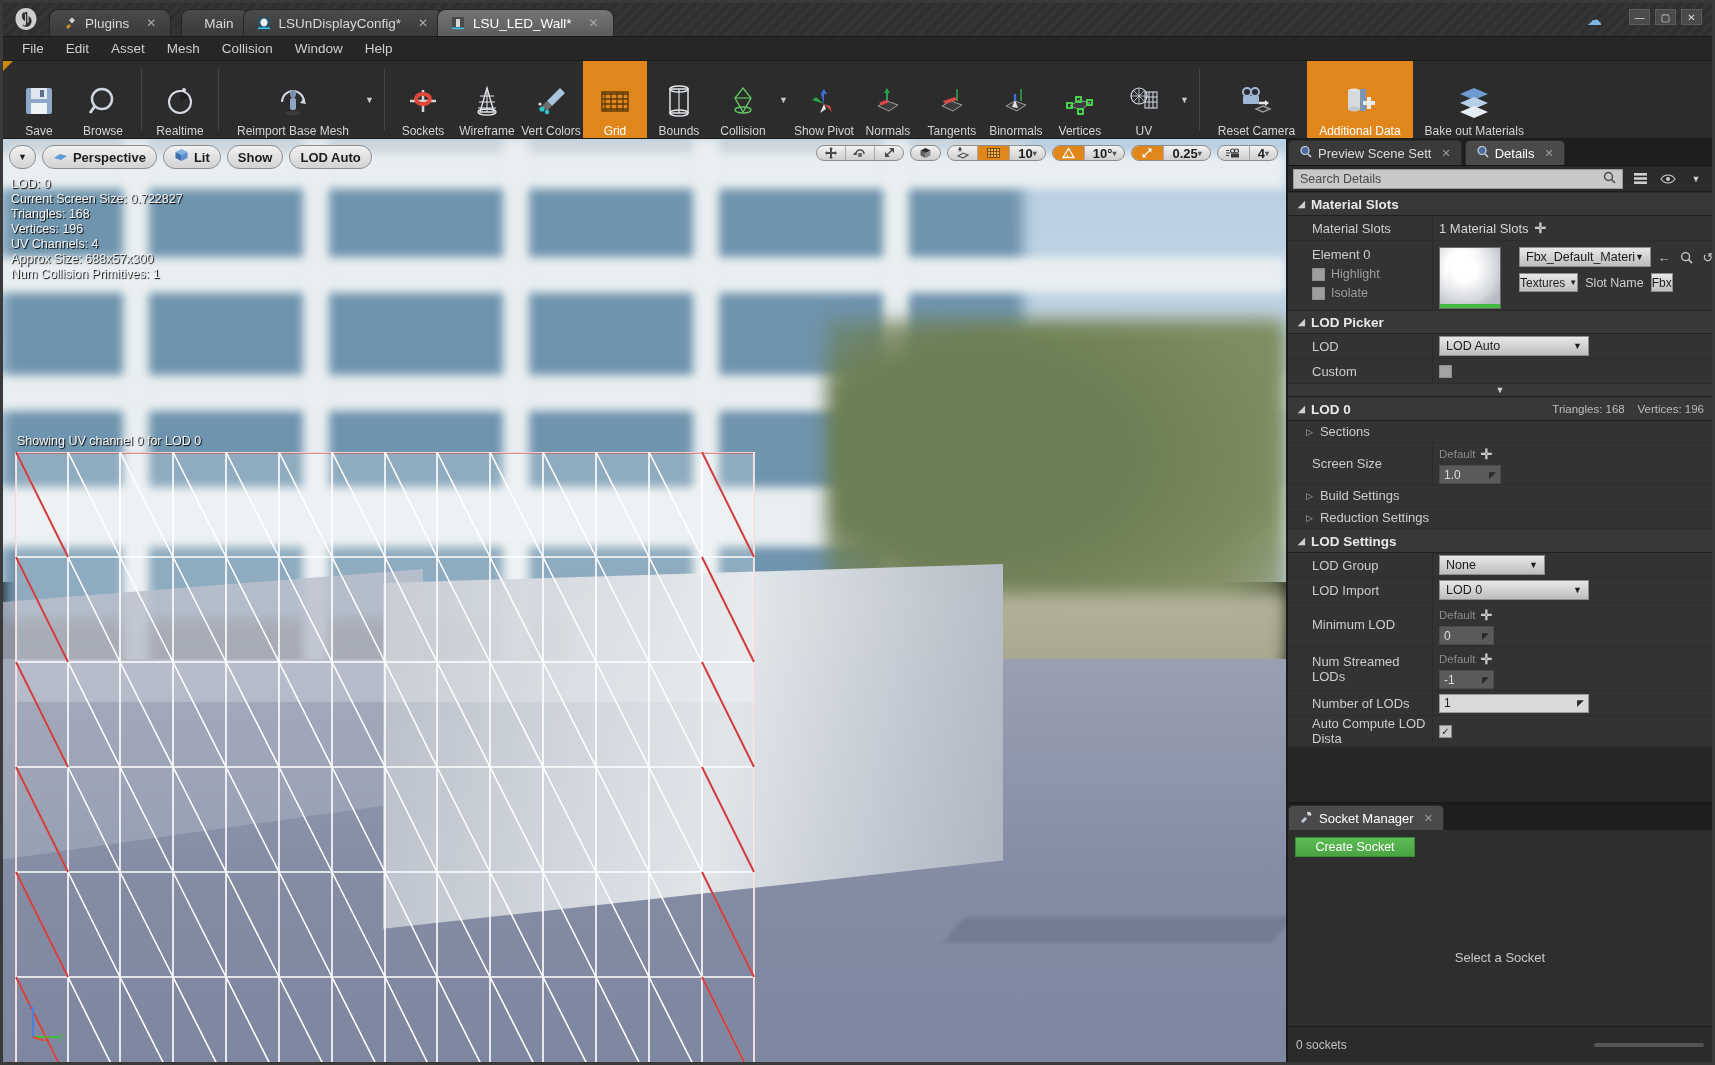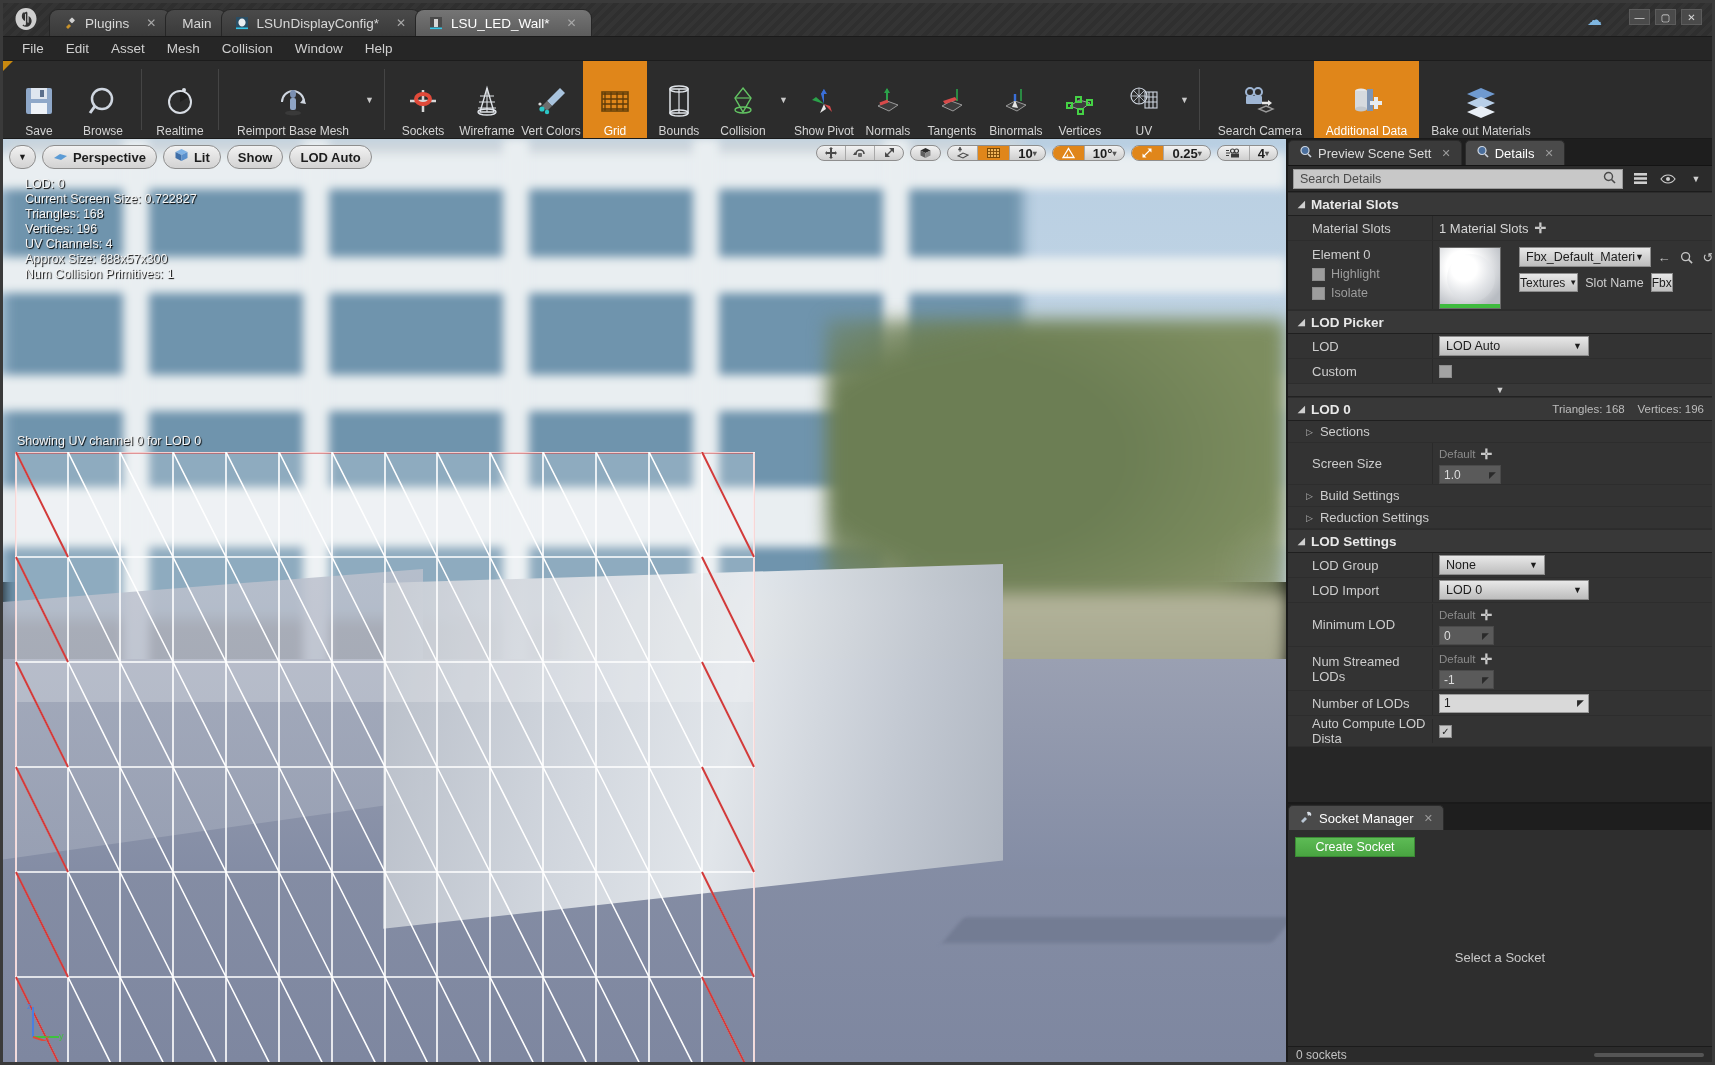--- a/index.html
+++ b/index.html
@@ -102,21 +102,21 @@
   .uvbox svg{ width:100%; height:100%; display:block; }
   .uv-tint{ position:absolute; left:12px; top:313px; width:740px; height:250px;
             background:rgba(255,255,255,.22); pointer-events:none;}
 
   
   .vp-top{ position:absolute; left:6px; top:6px; display:flex; gap:6px; align-items:center; z-index:20;}
   .vp-btn{ display:flex; align-items:center; gap:5px; height:24px; padding:0 10px;
            border-radius:12px; background:linear-gradient(#f2f2f2,#d2d2d2);
            border:1px solid #8e8e8e; color:#1c1c1c; font-size:13px; font-weight:bold; }
   .vp-btn.small{ padding:0 8px; }
-  .vp-stats{ position:absolute; left:22px; top:38px; z-index:20; color:#f4f4f4;
+  .vp-stats{ position:absolute; left:8px; top:38px; z-index:20; color:#f4f4f4;
              font-size:12.5px; line-height:15px; text-shadow:1px 1px 1px #000; }
   .vp-uvnote{ position:absolute; left:14px; top:295px; z-index:20; color:#f4f4f4;
              font-size:12.5px; text-shadow:1px 1px 1px #000;}
   .vp-right{ position:absolute; right:8px; top:6px; display:flex; gap:6px; align-items:center; z-index:20;}
   .pill{ display:flex; align-items:center; height:16px; border-radius:12px;
          border:1px solid #8e8e8e; overflow:hidden; background:linear-gradient(#f2f2f2,#cfcfcf); }
   .pill .seg{ display:flex; align-items:center; justify-content:center;
               height:100%; padding:0 8px; color:#1d1d1d; font-size:13px; font-weight:bold;}
   .pill .seg.icon{ padding:0 7px; }
   .pill .seg.hl{ background:#e0861a; color:#fff; }
@@ -190,21 +190,21 @@
   
   .sockwrap{ height:260px; background:#262626; display:flex; flex-direction:column;
              border-top:2px solid #1a1a1a;}
   .socktabs{ display:flex; align-items:flex-end; height:26px; background:#1e1e1e;}
   .sockbody{ flex:1; background:#2e2e2e; position:relative; padding:7px;}
   .greenbtn{ width:120px; height:20px; background:linear-gradient(#5dbb55,#49a441);
              border:1px solid #3a8a34; color:#fff; font-size:12.5px;
              display:flex; align-items:center; justify-content:center;}
   .sockempty{ position:absolute; left:0; right:0; top:120px; text-align:center;
               color:#c9c9c9; font-size:13px;}
-  .statusbar{ height:16px; background:#2b2b2b; border-top:1px solid #1b1b1b;
+  .statusbar{ height:36px; background:#2b2b2b; border-top:1px solid #1b1b1b;
               display:flex; align-items:center; padding:0 8px; font-size:12px; color:#c2c2c2;
               justify-content:space-between;}
   .scrollstub{ width:110px; height:4px; background:#555; border-radius:2px;}
 </style>
 </head>
 <body>
 
 <div id="app">
 
   <div class="titlebar">
@@ -219,21 +219,21 @@
         <span class="tabicon">
           <svg width="14" height="14" viewBox="0 0 14 14">
               <path d="M3 11l3-3 2 2-3 3z" fill="#c8922a"></path>
               <rect x="7" y="2" width="4.5" height="4.5" rx="1" transform="rotate(45 9 4)" fill="#d0d0d0"></rect>
             </svg>
         </span>
         <span>Plugins</span>
         <span class="closex">✕</span>
       </div>
 
-      <div class="tab plain" style="padding-left:16px;">
+      <div class="tab plain" style="padding-left:22px;margin-left:16px;">
         <span>Main</span>
       </div>
 
       <div class="tab plain">
         <span class="tabicon">
           <svg width="14" height="14" viewBox="0 0 14 14">
               <rect x="1" y="1" width="12" height="12" fill="#2a4d63"></rect>
               <path d="M7 2.5c2 0 3.6 1.8 3.6 4s-1.6 4-3.6 4-3.6-1.8-3.6-4 1.6-4 3.6-4z" fill="#e9eef1"></path>
               <rect x="1" y="11.5" width="12" height="1.6" fill="#35c6e8"></rect>
             </svg>
@@ -482,21 +482,21 @@
       <div class="ic">
         <svg width="40" height="34" viewBox="0 0 40 34">
             <circle cx="10" cy="8" r="4" fill="none" stroke="#9fb6d4" stroke-width="2"></circle>
             <circle cx="18" cy="8" r="4" fill="none" stroke="#9fb6d4" stroke-width="2"></circle>
             <rect x="6" y="12" width="16" height="8" rx="1" fill="#9fb6d4"></rect>
             <path d="M22 19h8" stroke="#e8e8e8" stroke-width="2.5"></path>
             <path d="M28 16l4 3-4 3z" fill="#e8e8e8"></path>
             <path d="M26 22l7 3-7 3-7-3z" fill="none" stroke="#9a9a9a" stroke-width="1.4"></path>
           </svg>
       </div>
-      <div class="lbl">Search Camera</div>
+      <div class="lbl">Reset Camera</div>
     </div>
 
     <div class="tb-item wide on">
       <div class="ic">
         <svg width="40" height="34" viewBox="0 0 40 34">
             <ellipse cx="14" cy="7" rx="6" ry="2.6" fill="#e4e7ea"></ellipse>
             <rect x="8" y="7" width="12" height="18" fill="#d6dade"></rect>
             <ellipse cx="14" cy="25" rx="6" ry="2.6" fill="#c3c8cd"></ellipse>
             <path d="M20 5h6v22h-6z" fill="#7d95b5"></path>
             <path d="M27 13h4v4h4v4h-4v4h-4v-4h-4v-4h4z" fill="#e8ecef"></path>

